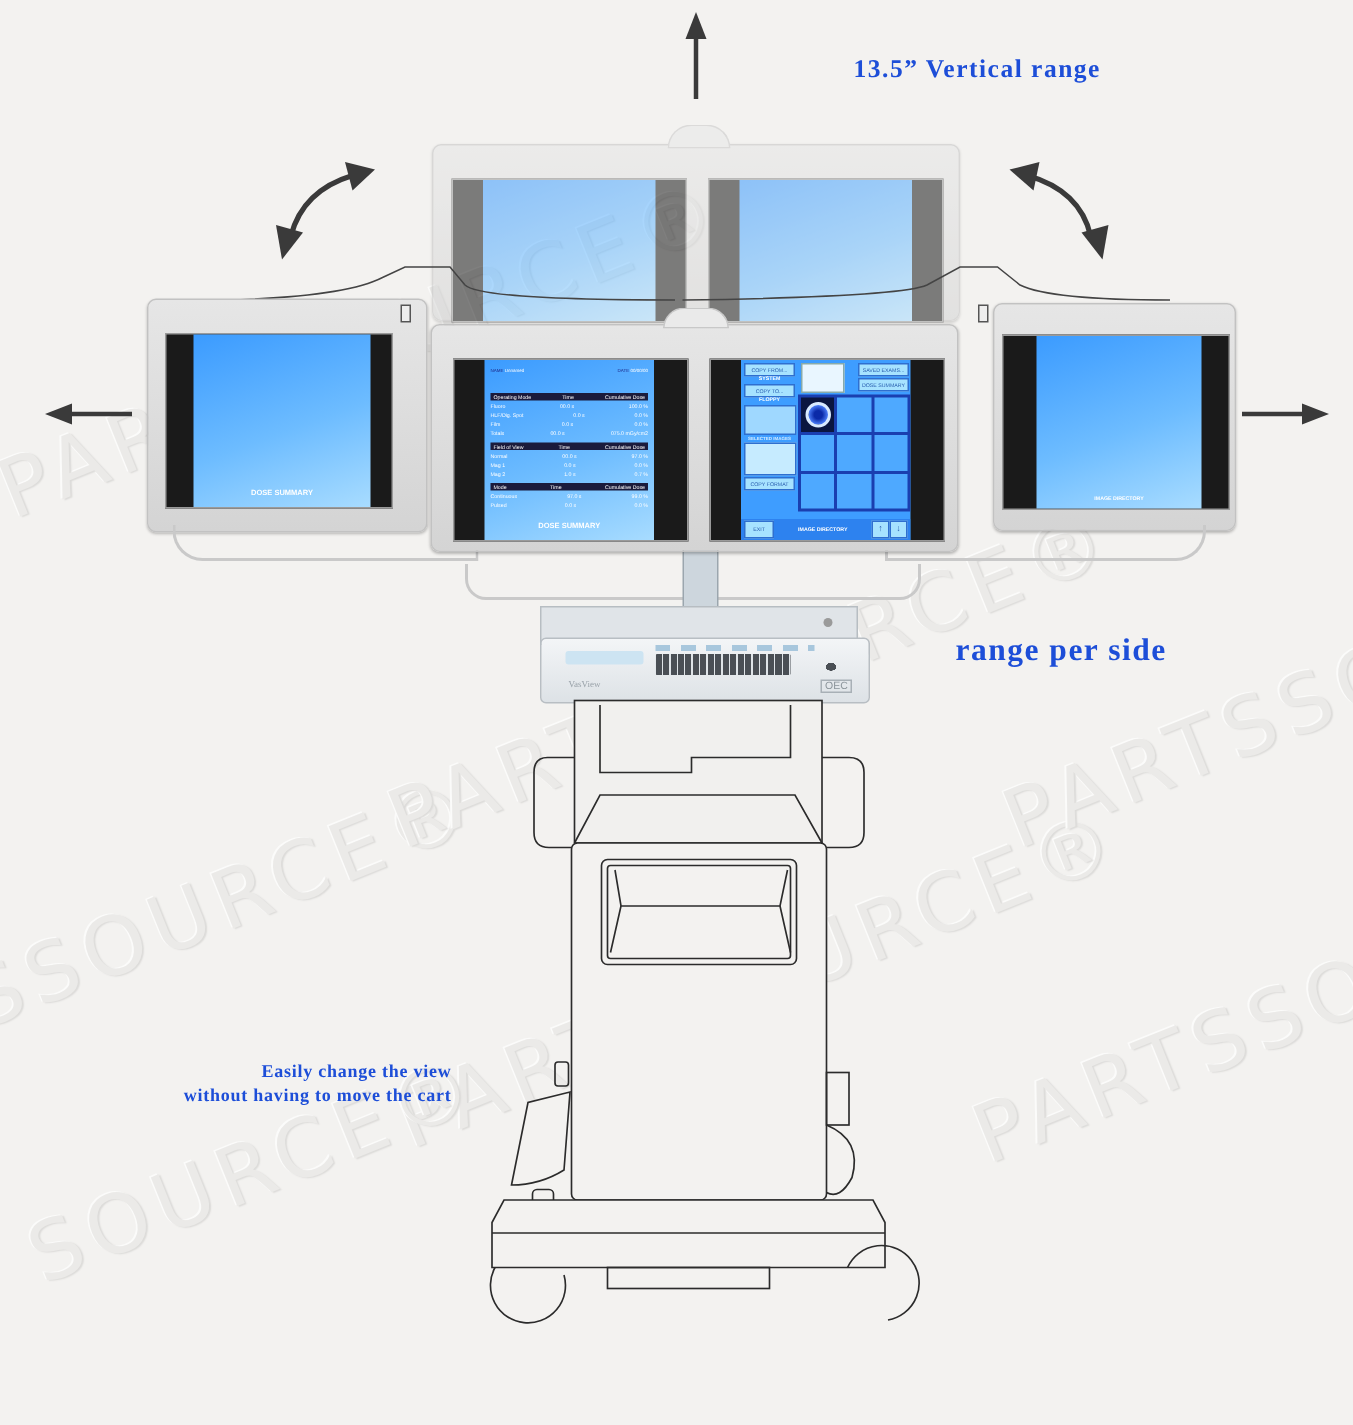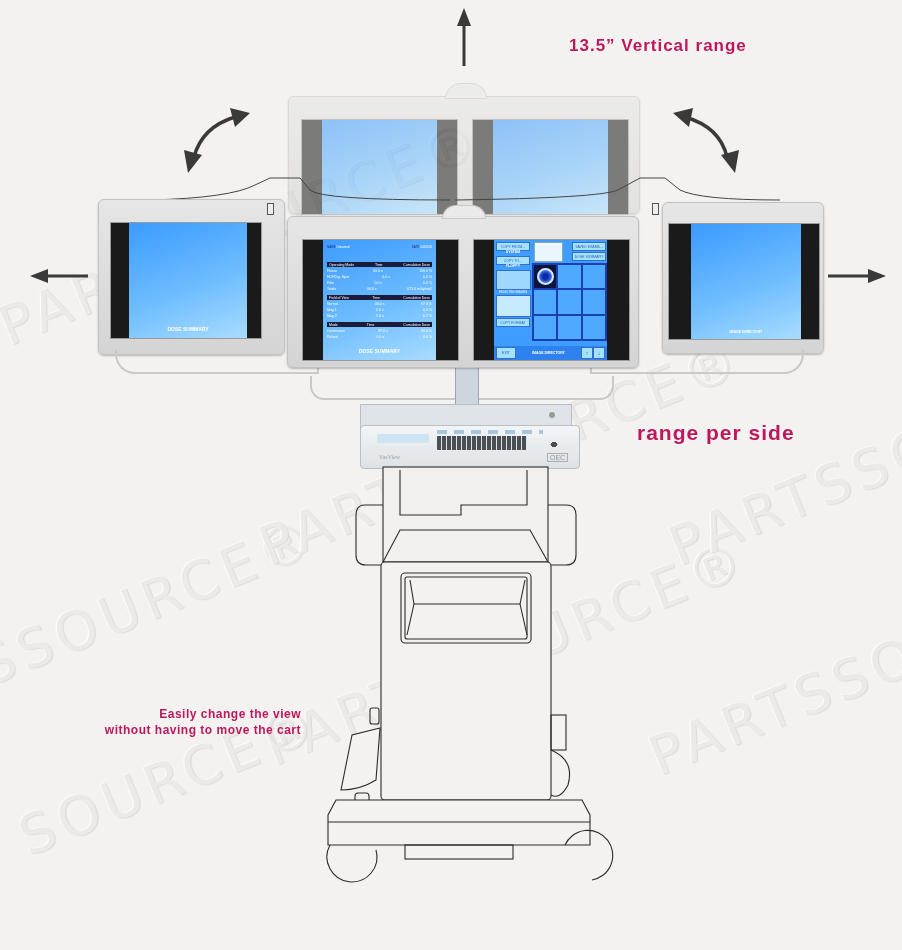--- a/index.html
+++ b/index.html
@@ -1,18 +1,18 @@
 <!DOCTYPE html>
 <html><head>
 <meta charset="utf-8">
 <style>
   html,body{margin:0;padding:0;}
   body{width:902px;height:950px;background:#f3f2f0;position:relative;overflow:hidden;font-family:"Liberation Sans",sans-serif;}
   .abs{position:absolute;}
-  .callout{color:#be185d;font-weight:bold;font-family:Liberation Sans, sans-serif;letter-spacing:1px;}
+  .callout{color:#1d4ed8;font-weight:bold;font-family:Liberation Serif, serif;letter-spacing:1px;}
   .wm{position:absolute;color:#ebeae8;font-family:"DejaVu Sans",sans-serif;font-size:54px;letter-spacing:6px;transform:rotate(-22deg);transform-origin:left top;white-space:nowrap;text-shadow:1px 1px 1px #dcdbd9,-1px -1px 0 #fbfbfa;pointer-events:none;}
   .monitor{position:absolute;background:linear-gradient(#e6e6e6,#d4d4d4);border:1px solid #c2c2c2;border-radius:6px;box-shadow:0 1px 2px rgba(0,0,0,.25);}
   .bezel{position:absolute;background:#1a1a1a;border:1px solid #9a9a9a;}
   .screen{position:absolute;background:linear-gradient(160deg,#3b9bff,#6dbcff 55%,#a8dcff);overflow:hidden;}
   .ghost{opacity:.55;}
   .dose-row{display:flex;justify-content:space-between;font-size:3.5px;color:#fff;height:6px;align-items:center;padding:0 4px;}
   .dose-head{background:#1b1b3c;color:#fff;font-size:3.5px;height:5px;margin:3px 4px 1px;display:flex;justify-content:space-between;padding:0 2px;align-items:center;}
   .dose-title{position:absolute;bottom:6px;left:0;right:0;text-align:center;color:#fff;font-size:5px;font-weight:bold;}
   .hdr-line{font-size:3px;color:#1e2a8a;padding:0 4px;height:4px;}
   .idir-btn{position:absolute;background:#a6e2ff;border:1px solid #2f6fcf;font-size:3.5px;color:#2a5fb0;display:flex;align-items:center;justify-content:center;}

